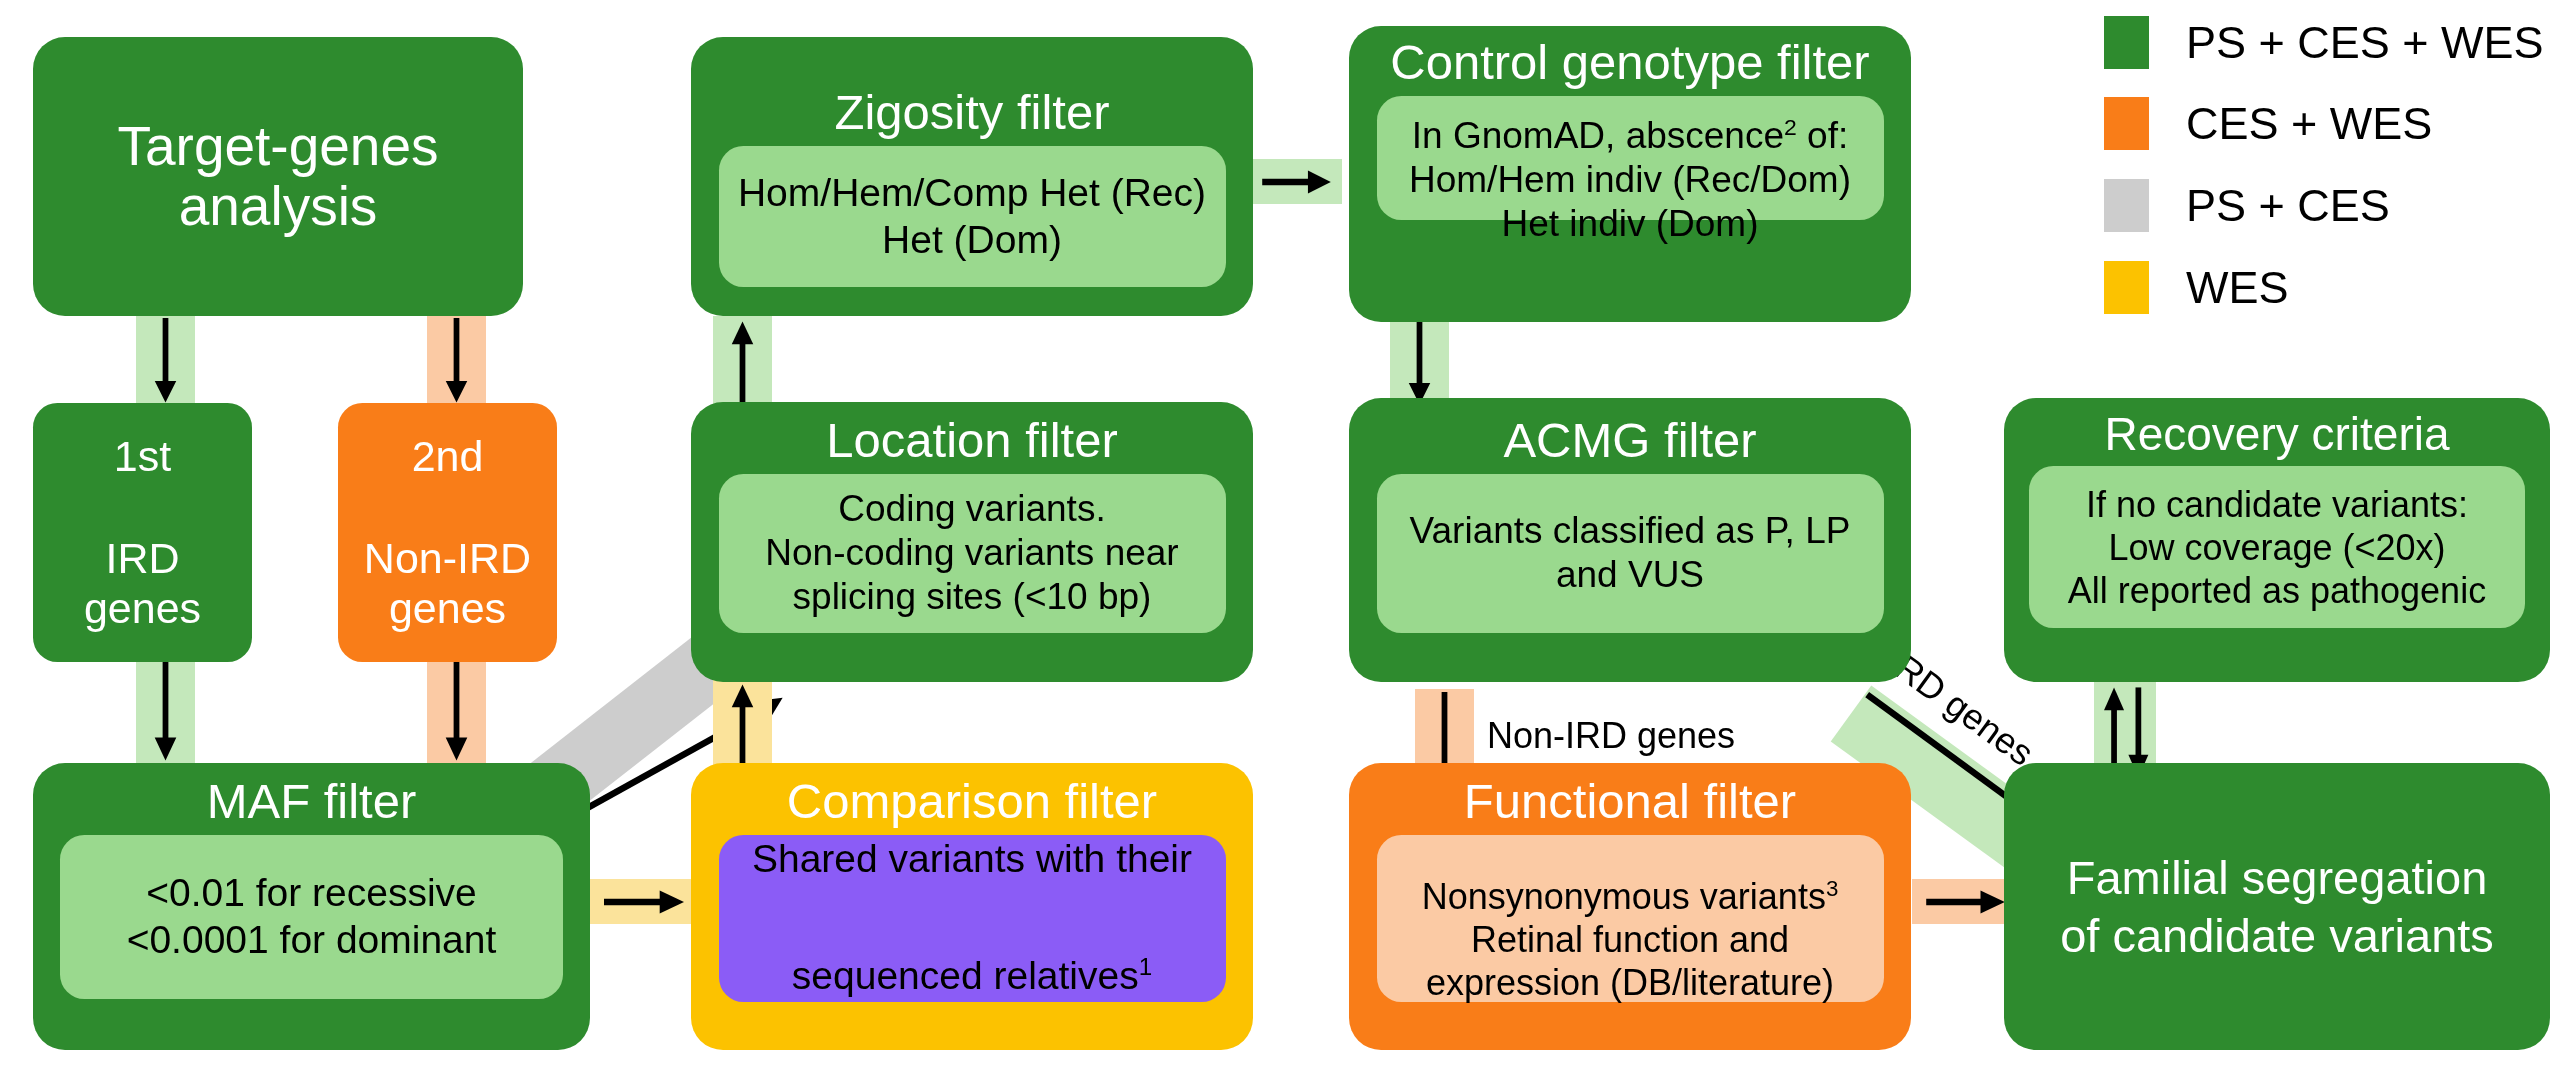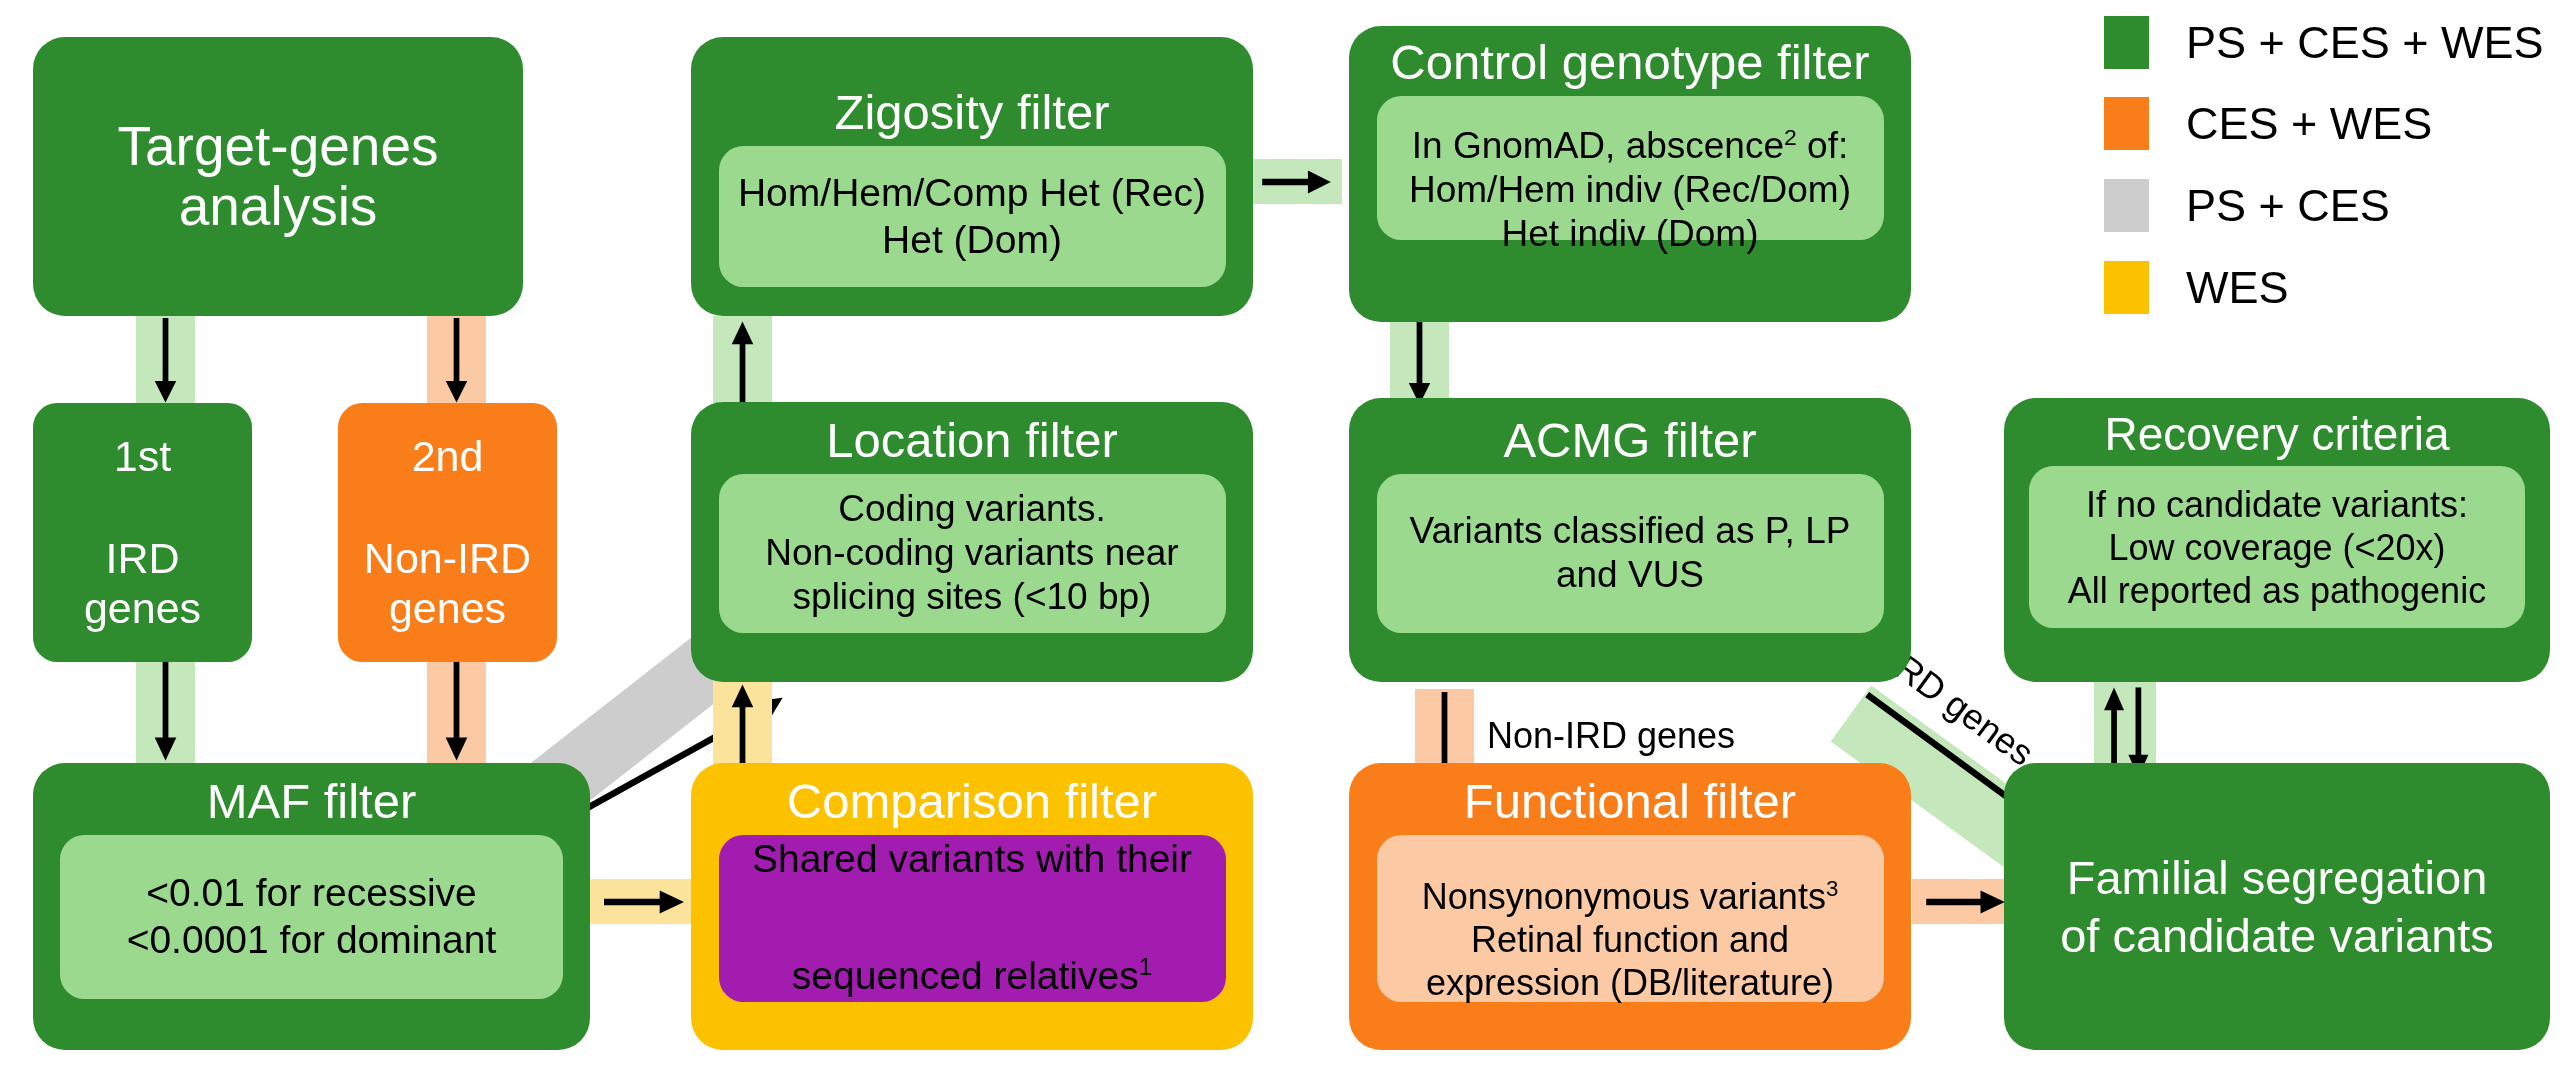--- a/index.html
+++ b/index.html
@@ -30,21 +30,21 @@
   }
   .node.plain{justify-content:center;}
   .node.plain .title{font-size:45px;padding:0 13px;}
 
   
   .g-dark{background:#2e8b2e;}
   .g-body{background:#9ad98e;}
   .o-dark{background:#f97d18;}
   .o-body{background:#fbcaa4;}
   .y-dark{background:#fcc200;}
-  .y-body{background:#a21caf;}
+  .y-body{background:#8b5cf6;}
 
   
   .conn{position:absolute;}
   .conn.v{display:flex;align-items:center;justify-content:center;}
   .conn.h{display:flex;align-items:center;justify-content:center;}
   .band-green{background:#c4e8bb;}
   .band-orange{background:#fbcaa4;}
   .band-yellow{background:#fbe39b;}
   .band-gray{background:#cdcdcd;}
 
@@ -179,21 +179,21 @@
   </div>
 
   <div class="node g-dark" style="left:691px;top:37px;width:562px;height:279px;padding:0 0 10px 0;">
     <div class="title" style="font-size:49px;padding-top:13px;margin-top:36px;">Zigosity filter</div>
     <div class="body g-body" style="width:507px;height:141px;font-size:39px;">Hom/Hem/Comp Het (Rec)
 Het (Dom)</div>
   </div>
 
   <div class="node g-dark" style="left:1349px;top:26px;width:562px;height:296px;padding:0 0 10px 0;">
     <div class="title" style="font-size:49px;padding-top:10px;">Control genotype filter</div>
-    <div class="body g-body" style="width:507px;height:144px;font-size:37px;">
+    <div class="body g-body" style="width:507px;height:124px;font-size:37px;">
       <div>
         <span>In GnomAD, abscence</span><sup>2</sup><span> of:</span>
       </div>
       <div>Hom/Hem indiv (Rec/Dom)</div>
       <div>Het indiv (Dom)</div>
     </div>
   </div>
 
   <div class="node plain g-dark" style="left:33px;top:403px;width:219px;height:259px;border-radius:24.4px;">
     <div class="title" style="font-size:43px;line-height:1.18;">1st

